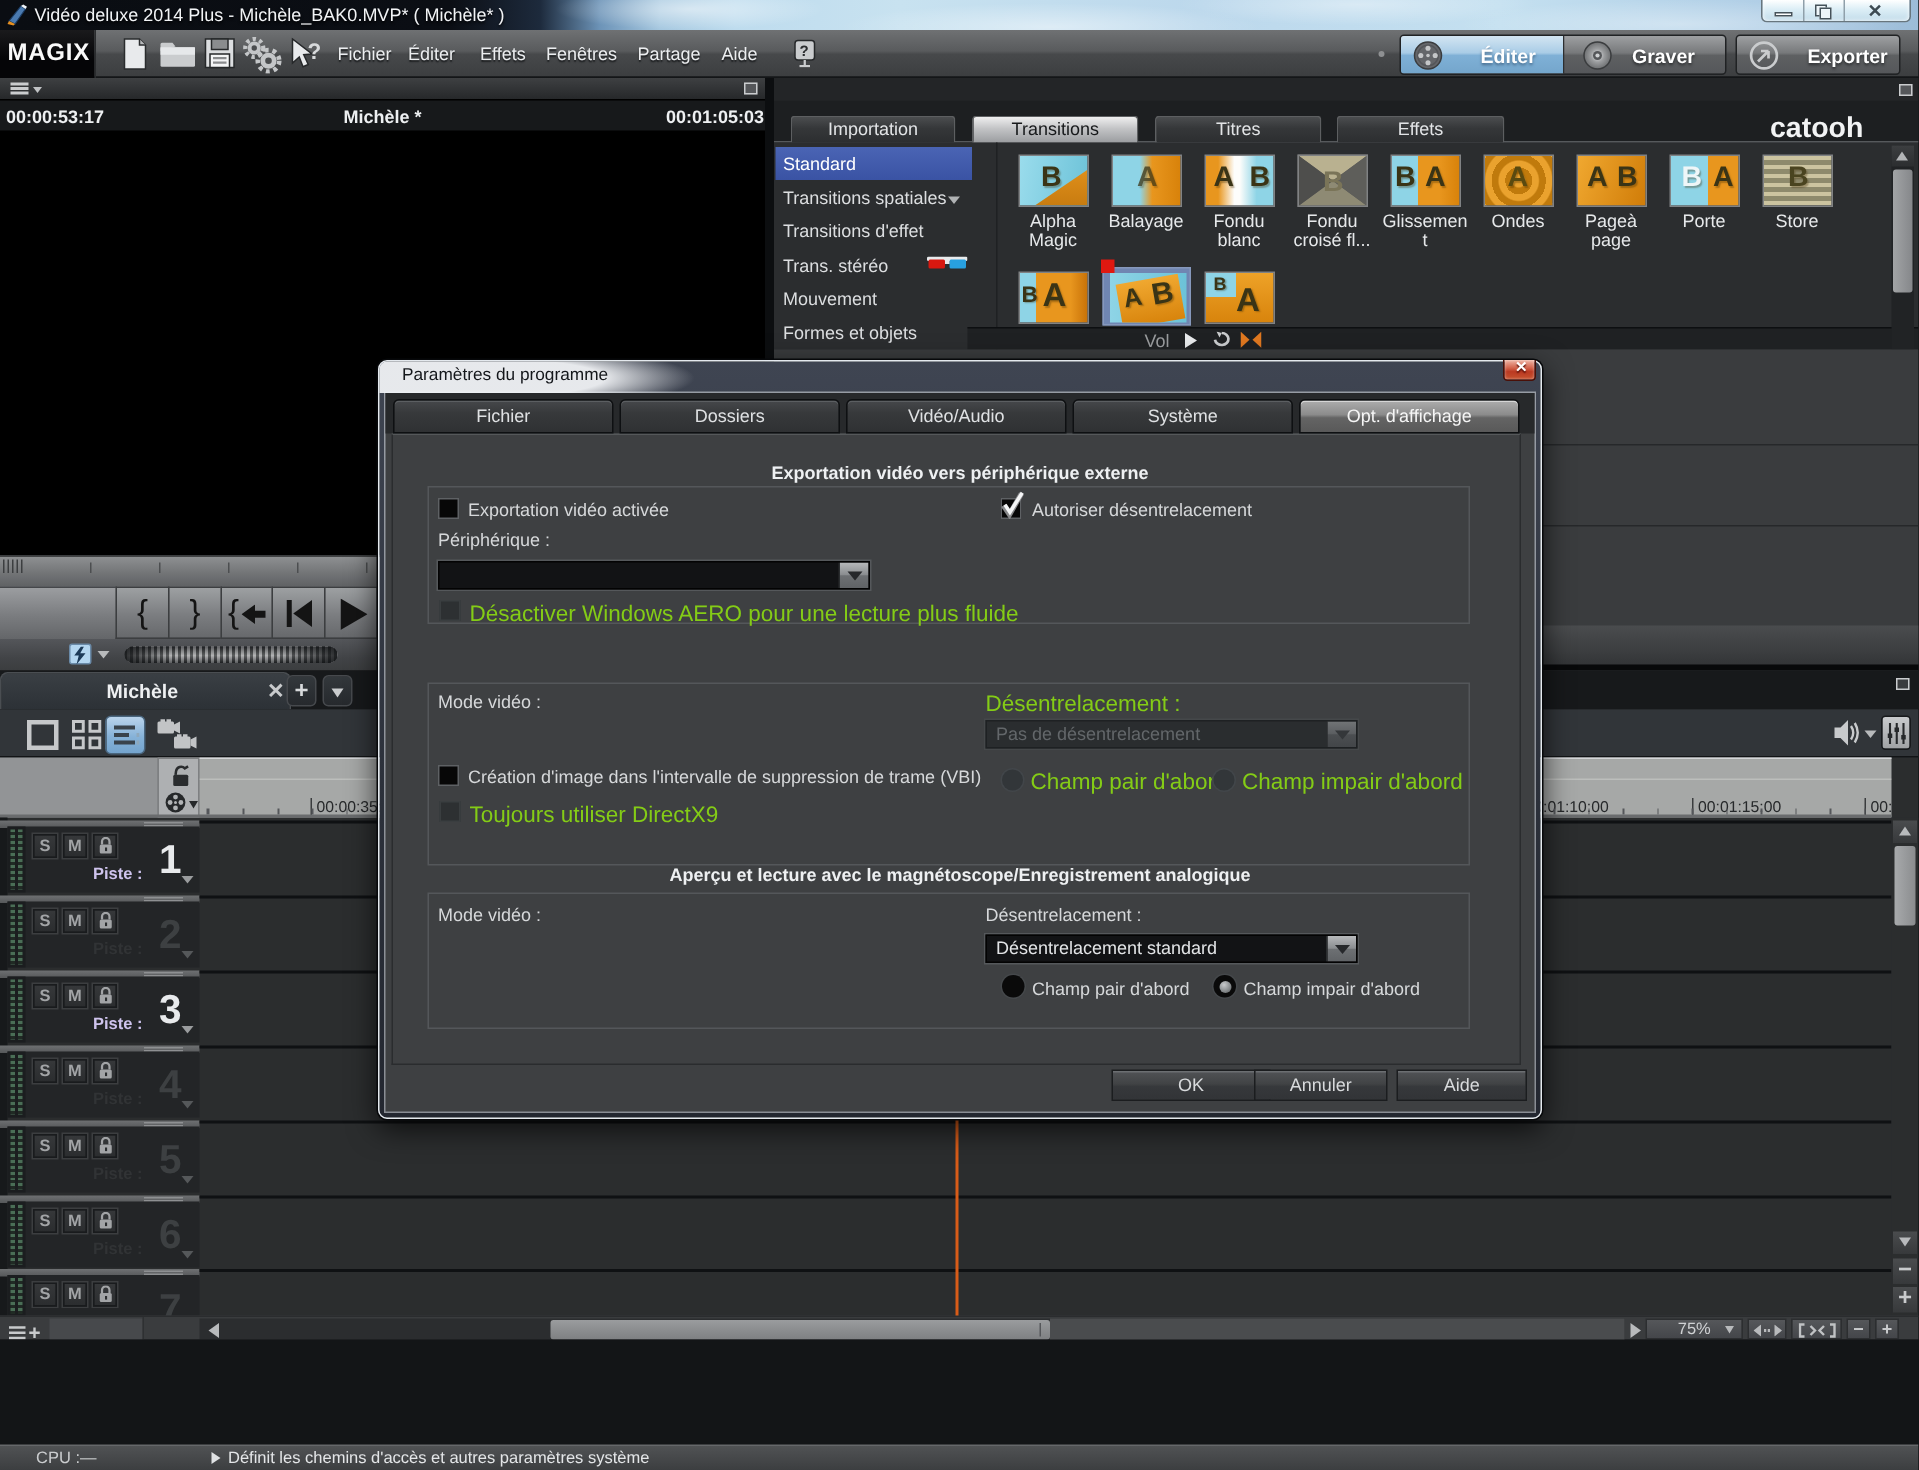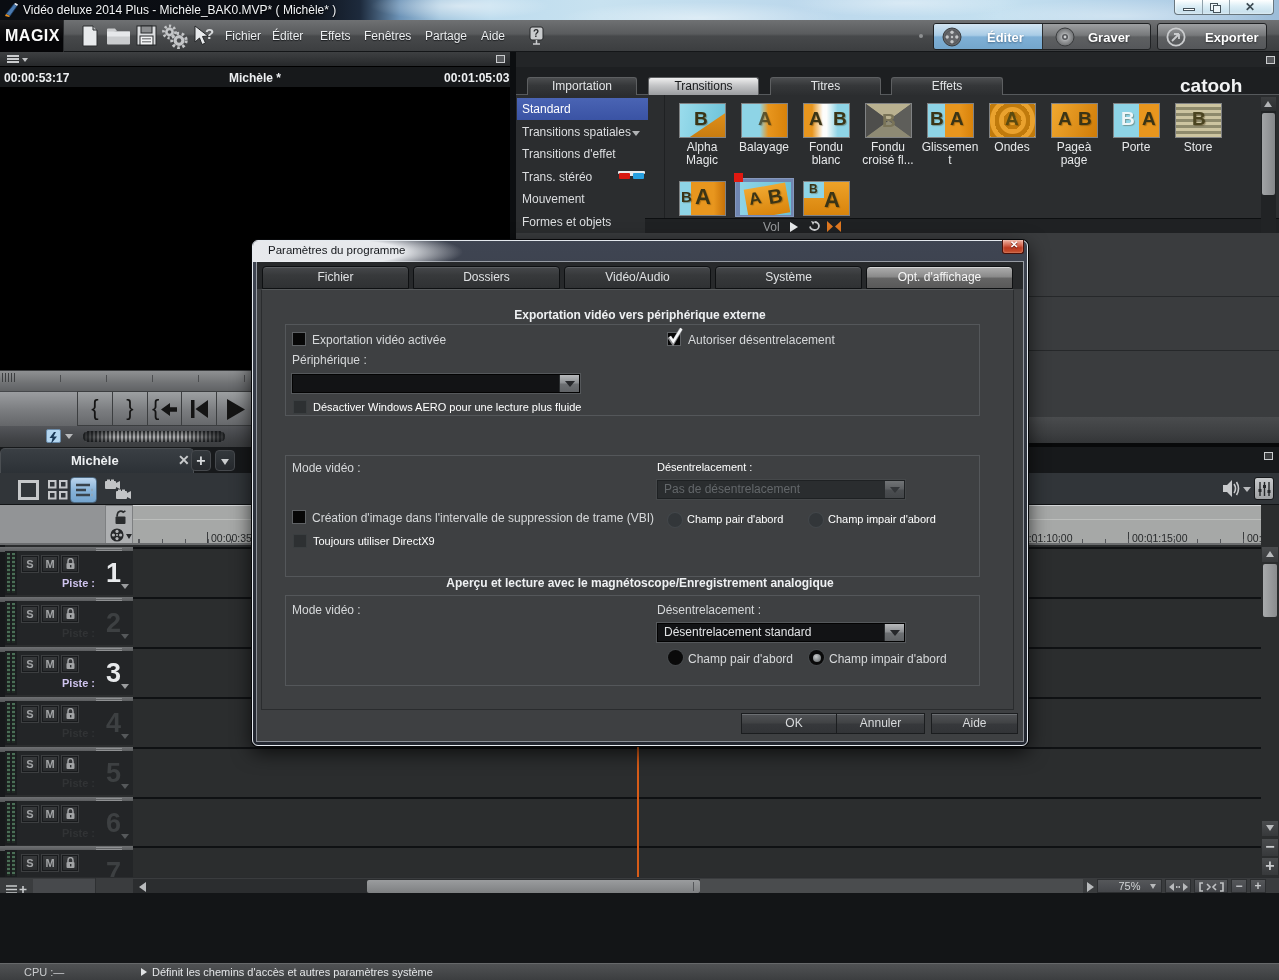--- a/index.html
+++ b/index.html
@@ -13,21 +13,21 @@
 .rad{position:absolute;width:15px;height:15px;border-radius:50%;background:#0a0a0a;box-shadow:0 0 0 1px #45484b}
 .radd{position:absolute;width:14px;height:14px;border-radius:50%;background:#323639;box-shadow:0 0 0 1px #42464a}
 .dd{position:absolute;height:19px;background:#121315;border:1px solid #030303;box-shadow:0 0 0 1px #55585b;color:#e2e4e6;font-size:12px;line-height:17px;padding-left:6px;white-space:nowrap;overflow:hidden}
 .ddb{position:absolute;right:0;top:0;width:20px;height:17px;background:linear-gradient(#b7b9bb,#8a8d90 48%,#6d7073 52%,#606366);border-left:1px solid #2a2d2f}
 .ddb i{position:absolute;left:5px;top:6px;width:0;height:0;border:5px solid transparent;border-top:6px solid #26282b;border-bottom:none}
 .ddd{position:absolute;height:19px;background:#2a2d2f;border:1px solid #1e2123;box-shadow:0 0 0 1px #45484a;color:#63676a;font-size:12px;line-height:17px;padding-left:6px;white-space:nowrap;overflow:hidden}
 .dddb{position:absolute;right:0;top:0;width:20px;height:17px;background:linear-gradient(#717476,#5b5e61 48%,#4b4e51 52%,#434649);border-left:1px solid #2a2d2f}
 .dddb i{position:absolute;left:5px;top:6px;width:0;height:0;border:5px solid transparent;border-top:6px solid #34373a;border-bottom:none}
 .gb{position:absolute;border:1px solid #54575a}
 .lbl{position:absolute;font-size:12px;color:#d6d8da;white-space:nowrap}
-.lbd{position:absolute;font-size:11px;color:#ffffff;white-space:nowrap}
+.lbd{position:absolute;font-size:15px;color:#84cc16;white-space:nowrap}
 .st{position:absolute;font-size:12px;font-weight:bold;color:#eef0f2;text-align:center;white-space:nowrap}
 .btn{position:absolute;height:21px;background:linear-gradient(#515356 0%,#414345 45%,#36383b 55%,#323437 100%);border:1px solid #1b1d1f;box-shadow:inset 0 1px 0 #6c6f72;color:#d8dadc;font-size:12px;text-align:center;line-height:19px}
 .dtab{position:absolute;width:147px;height:23px;border-radius:4px 4px 0 0;background:linear-gradient(#46484b,#37393b 40%,#2f3133);border:1px solid #0e1012;box-shadow:inset 0 1px 0 #5c5f62;color:#dfe1e3;font-size:12px;text-align:center;line-height:21px}
 .dtaba{background:linear-gradient(#adadad,#8b8b8b 45%,#646464 55%,#595959);color:#f6f6f6;box-shadow:inset 0 1px 0 #d6d6d6}
 
 .mtab{position:absolute;top:25px;height:18px;border-radius:3px 3px 0 0;background:linear-gradient(#4b4d4f,#353739 45%,#2c2e30);border:1px solid #5d5f61;border-bottom:none;color:#e2e4e6;font-size:12px;text-align:center;line-height:16px}
 .mtaba{background:linear-gradient(#efefef,#c3c4c6 45%,#9b9da0);color:#17191b;font-weight:normal}
 
 .si{position:absolute;left:521px;font-size:12px;color:#dcdee0;white-space:nowrap}
 

